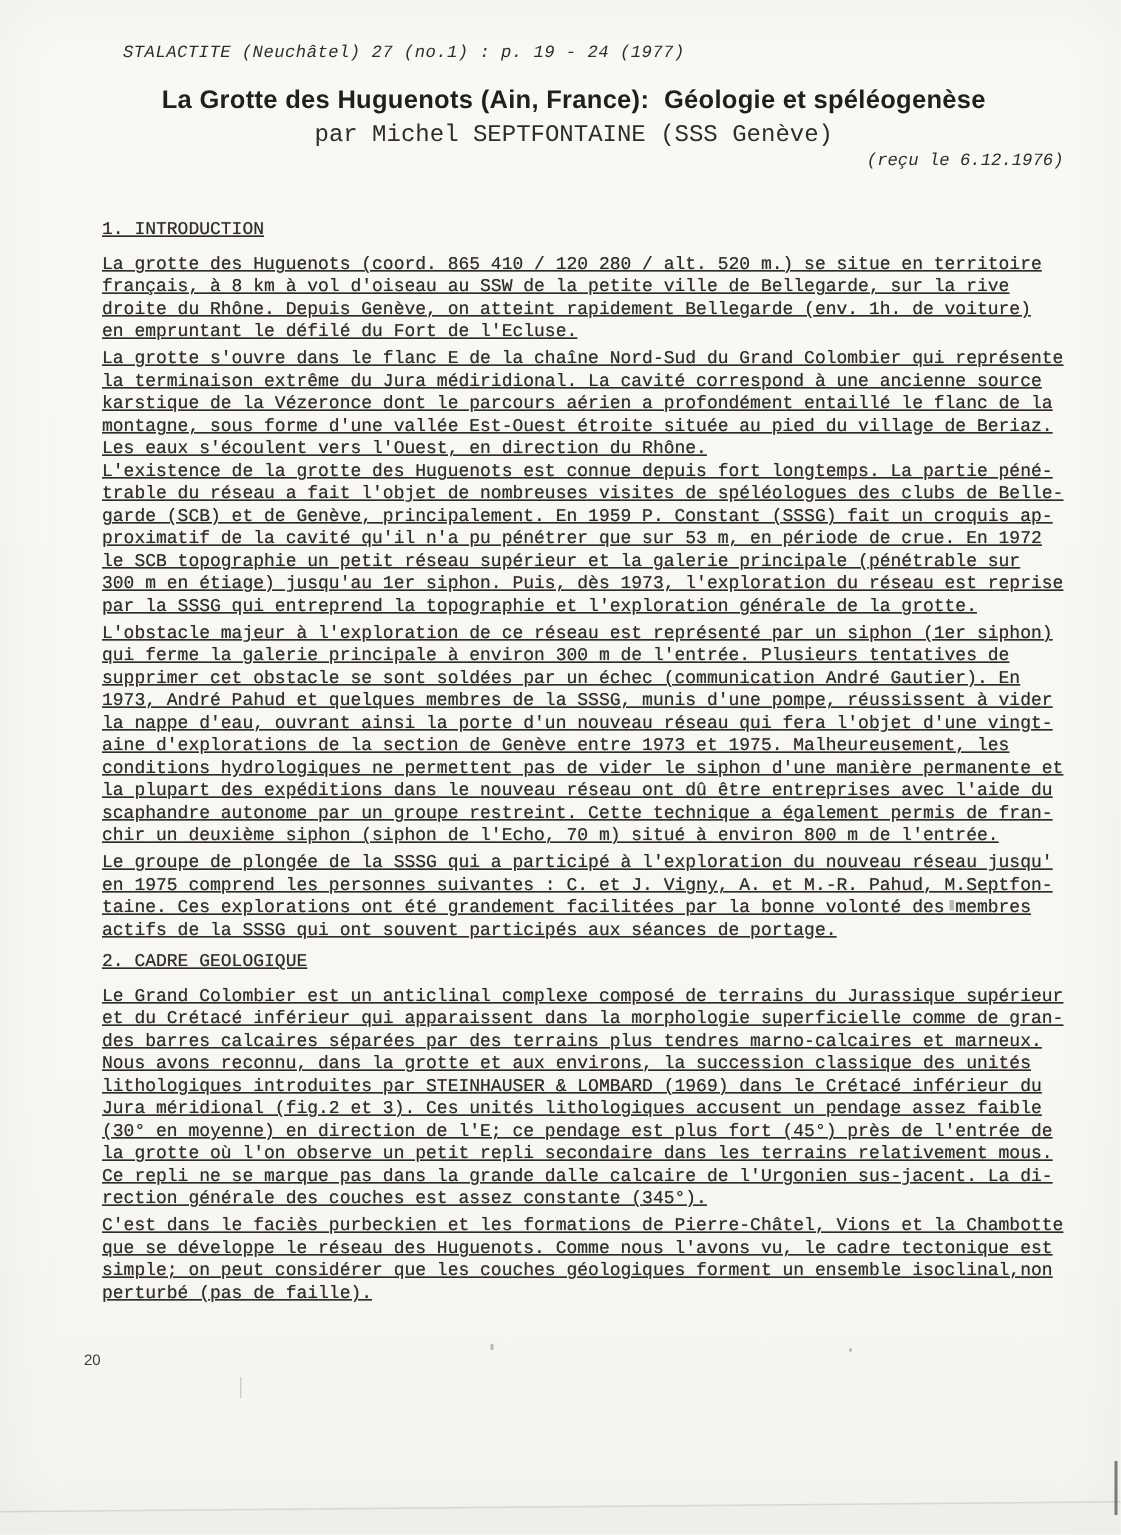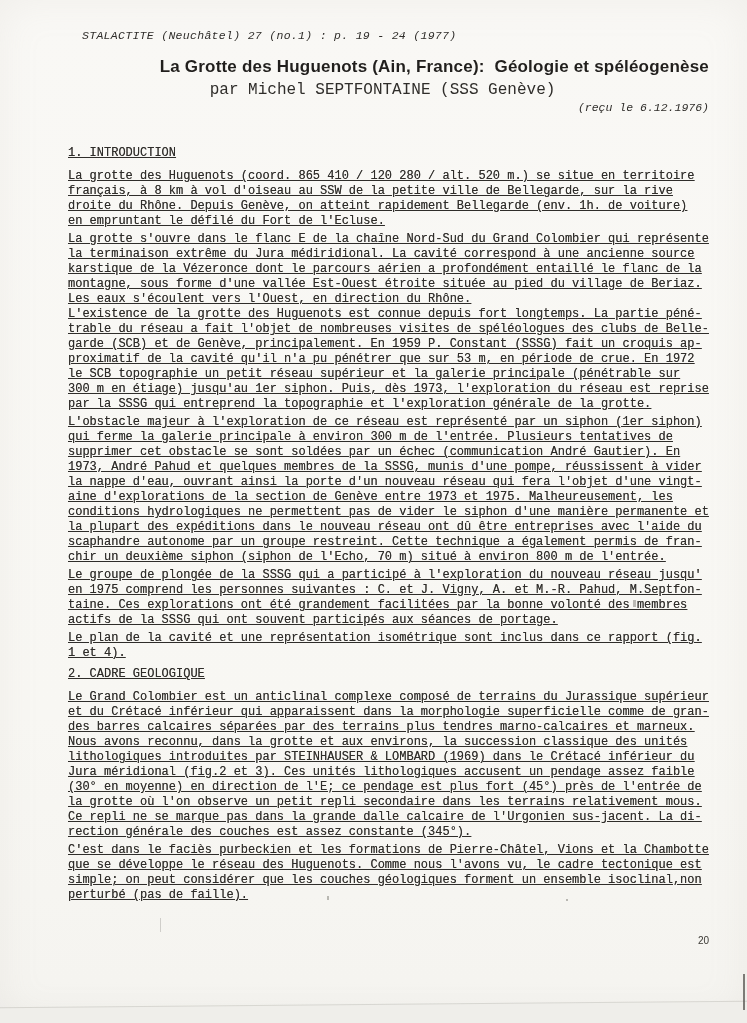--- a/index.html
+++ b/index.html
@@ -26,21 +26,21 @@
     line-height: 14px;
     letter-spacing: 0.3px;
     margin: 0 0 14px 14px;
     white-space: pre;
   }
   .title {
     font-family: "Liberation Sans", "DejaVu Sans", sans-serif;
     font-weight: bold;
     font-size: 17px;
     line-height: 20px;
-    text-align: right;
+    text-align: center;
     color: #211f1d;
     margin: 0 0 6px -12px;
     white-space: pre;
     letter-spacing: 0.2px;
   }
   .byline {
     font-size: 16px;
     line-height: 15px;
     text-align: center;
     margin: 0 0 3px -12px;
@@ -71,21 +71,21 @@
   .para {
     font-size: 12px;
     line-height: 15px;
     margin: 0 0 3px 0;
     white-space: pre;
     text-shadow: 0 0 0.5px rgba(47,45,42,0.65);
   }
   .page-number {
     font-family: "Liberation Sans", "DejaVu Sans", sans-serif;
     font-size: 10px;
-    text-align: right;
+    text-align: left;
     color: #3a3833;
     margin: 32px 0 0 -12px;
   }
   
   .edge-line-right {
     position: absolute;
     right: 2px;
     top: 974px;
     width: 2px;
     height: 36px;
@@ -142,22 +142,20 @@
 la nappe d'eau, ouvrant ainsi la porte d'un nouveau réseau qui fera l'objet d'une vingt-
 aine d'explorations de la section de Genève entre 1973 et 1975. Malheureusement, les
 conditions hydrologiques ne permettent pas de vider le siphon d'une manière permanente et
 la plupart des expéditions dans le nouveau réseau ont dû être entreprises avec l'aide du
 scaphandre autonome par un groupe restreint. Cette technique a également permis de fran-
 chir un deuxième siphon (siphon de l'Echo, 70 m) situé à environ 800 m de l'entrée.</div>
         <div class="para">Le groupe de plongée de la SSSG qui a participé à l'exploration du nouveau réseau jusqu'
 en 1975 comprend les personnes suivantes : C. et J. Vigny, A. et M.-R. Pahud, M.Septfon-
 taine. Ces explorations ont été grandement facilitées par la bonne volonté des membres
 actifs de la SSSG qui ont souvent participés aux séances de portage.</div>
-        <div class="para">Le plan de la cavité et une représentation isométrique sont inclus dans ce rapport (fig.
-1 et 4).</div>
         <div class="sec-heading">2. CADRE GEOLOGIQUE</div>
         <div class="para">Le Grand Colombier est un anticlinal complexe composé de terrains du Jurassique supérieur
 et du Crétacé inférieur qui apparaissent dans la morphologie superficielle comme de gran-
 des barres calcaires séparées par des terrains plus tendres marno-calcaires et marneux.
 Nous avons reconnu, dans la grotte et aux environs, la succession classique des unités
 lithologiques introduites par STEINHAUSER &amp; LOMBARD (1969) dans le Crétacé inférieur du
 Jura méridional (fig.2 et 3). Ces unités lithologiques accusent un pendage assez faible
 (30° en moyenne) en direction de l'E; ce pendage est plus fort (45°) près de l'entrée de
 la grotte où l'on observe un petit repli secondaire dans les terrains relativement mous.
 Ce repli ne se marque pas dans la grande dalle calcaire de l'Urgonien sus-jacent. La di-

